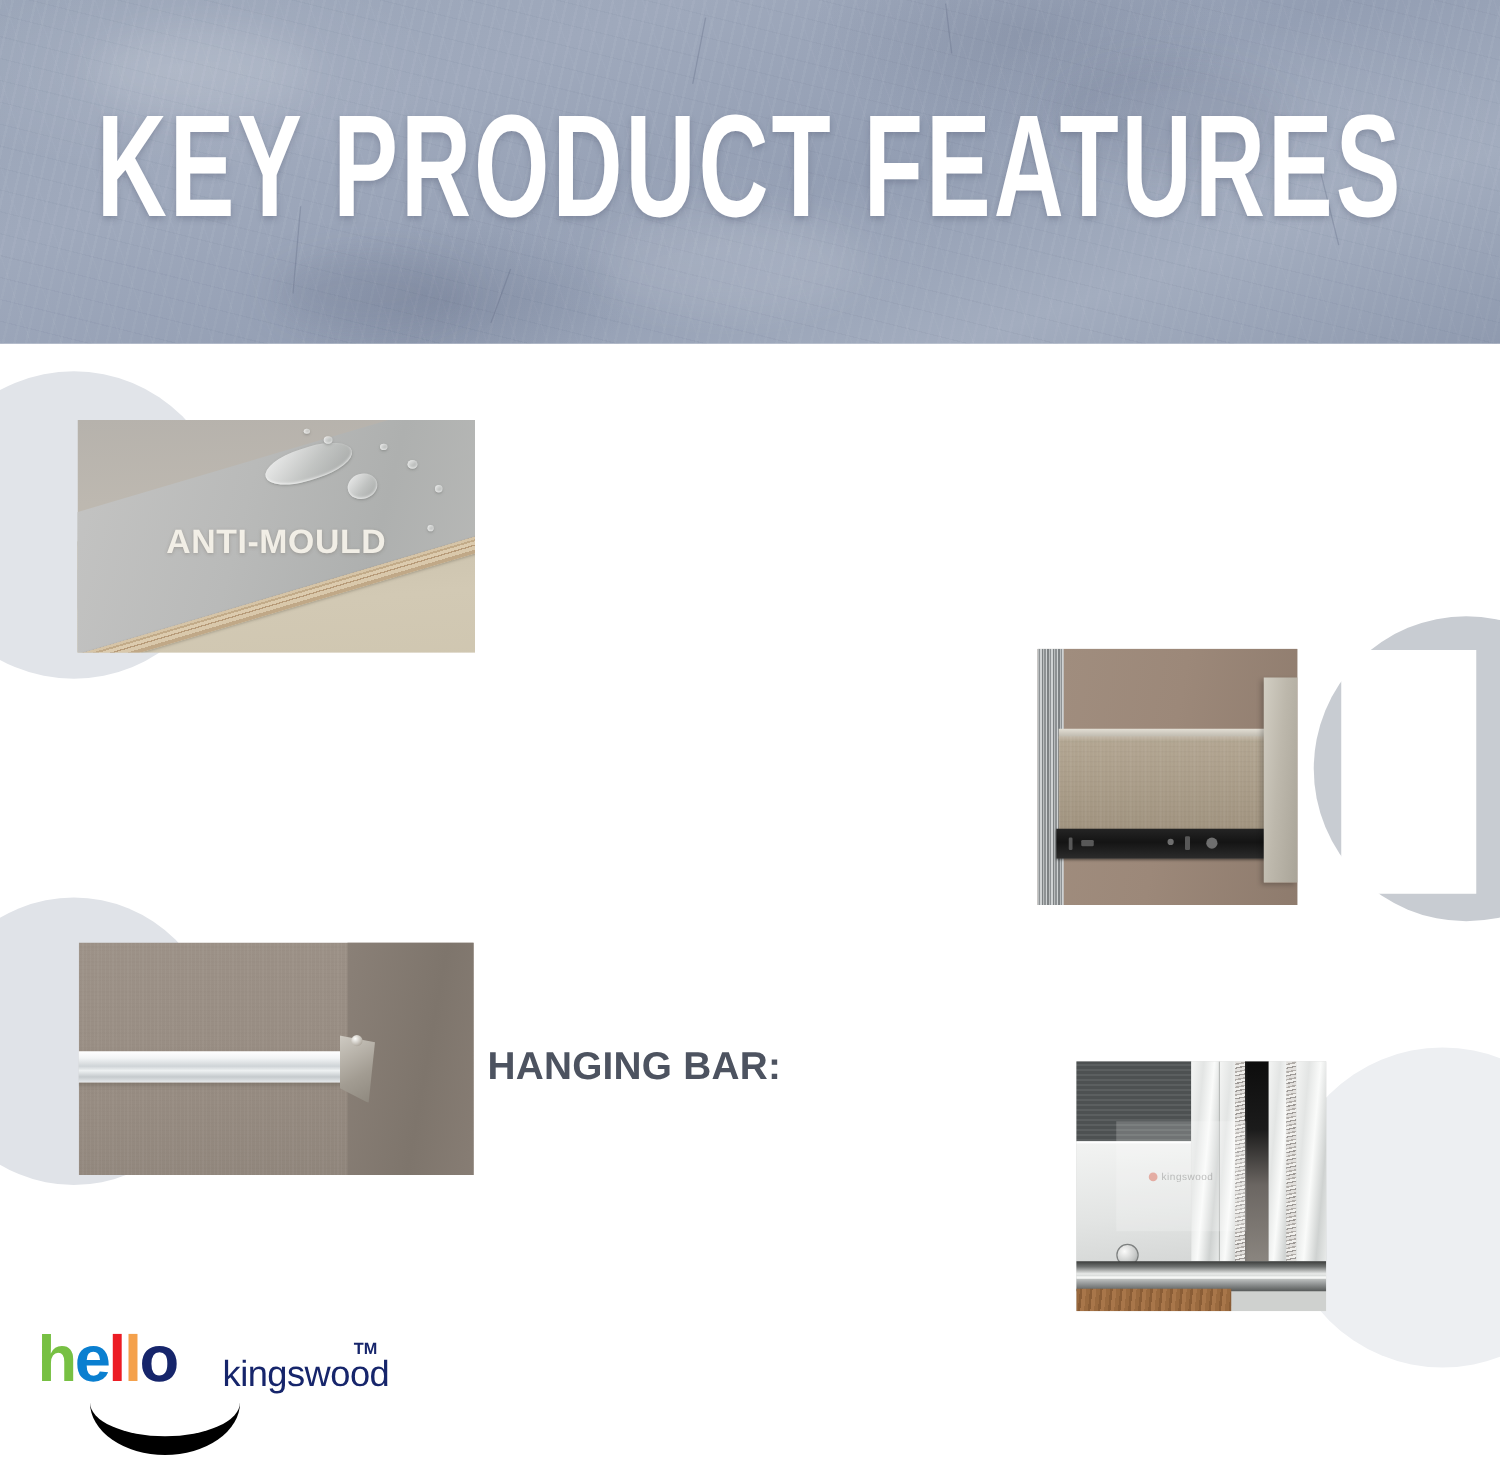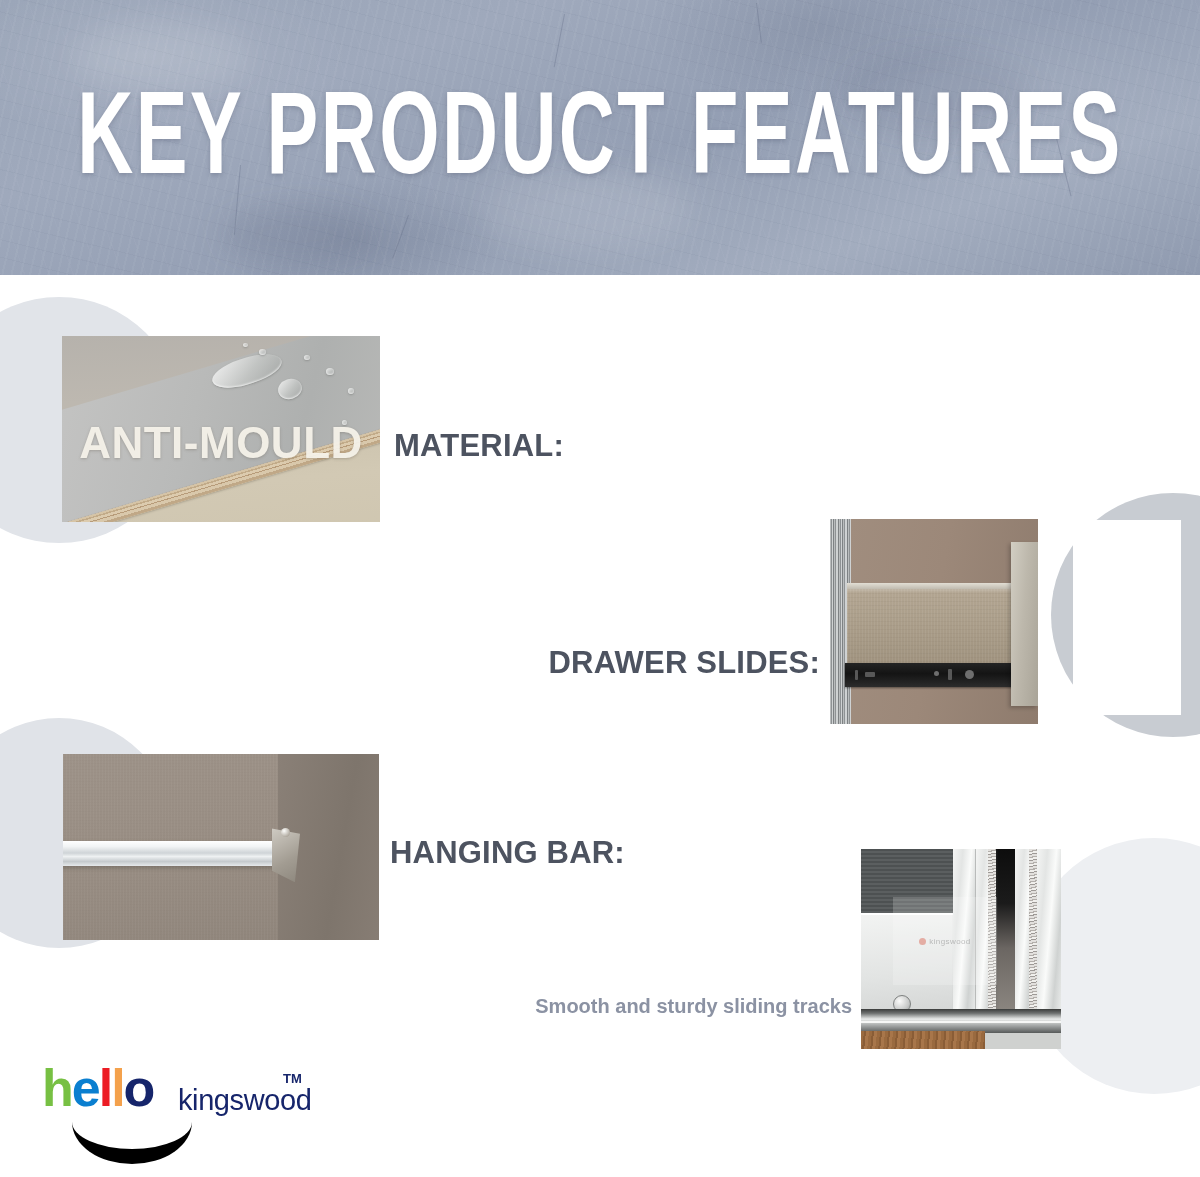--- a/index.html
+++ b/index.html
@@ -101,21 +101,21 @@
   #drop-s1{ left:62%; top:7%; width:7px; height:6px; }
   #drop-s2{ left:76%; top:10%; width:6px; height:5px; }
   #drop-s3{ left:83%; top:17%; width:8px; height:7px; }
   #drop-s4{ left:90%; top:28%; width:6px; height:6px; }
   #drop-s5{ left:88%; top:45%; width:5px; height:5px; }
   #drop-s6{ left:57%; top:4%; width:5px; height:4px; }
   .anti-mould-label{
     position:absolute; left:0; right:0; top:44%;
     text-align:center;
     font-family:"Liberation Sans", sans-serif;
-    font-weight:600; font-size:44px; letter-spacing:.5px;
+    font-weight:600; font-size:27px; letter-spacing:.5px;
     color:rgba(248,244,236,.93);
     text-shadow:0 1px 3px rgba(90,80,65,.30);
   }
 
   
   #photo-drawer{ left:830px; top:519px; width:208px; height:205px; }
   .dr-bg{ position:absolute; inset:0; background:#8d7e72; }
   .dr-panel-left{
     position:absolute; left:0; top:0; width:10%; height:100%;
     background:repeating-linear-gradient(to right,#b9bcbd 0 1px,#8e9294 1px 2px,#cfd2d3 2px 3.4px,#7e8284 3.4px 4.4px);
@@ -257,21 +257,20 @@
   #text-hanging  { left:390px; top:835px; text-align:center; }
   #text-sliding  { left:452px; top:990px; width:400px; text-align:right; }
 
   
   #logo{ position:absolute; left:30px; top:1062px; width:290px; height:100px; }
   .logo-word{
     position:absolute; left:0; top:0;
     font-family:"Liberation Sans", sans-serif;
     font-weight:700; font-size:52px; line-height:1;
     letter-spacing:-2px;
-    margin-left:12px;
   }
   .logo-word span{ display:inline-block; }
   .lc-h{ color:#77c043; }
   .lc-e{ color:#0a7fd0; }
   .lc-l1{ color:#ec1c24; }
   .lc-l2{ color:#f4a14c; }
   .lc-o{ color:#16256b; }
   .logo-brand{
     position:absolute; left:148px; top:22px;
     font-family:"Liberation Sans", sans-serif;
@@ -380,33 +379,30 @@
   <div class="st-rail"></div>
   <div class="st-rail-line"></div>
   <div class="st-wood"></div>
   <div class="st-watermark">
     <span class="st-wm-dot"></span>
     <span>kingswood</span>
   </div>
 </div>
 
 <div class="feature-text" id="text-material">
-  <div class="feature-heading">MATERIAL:</div>
 </div>
 
 <div class="feature-text" id="text-drawer">
-  <div class="feature-heading">DRAWER SLIDES:</div>
 </div>
 
 <div class="feature-text" id="text-hanging">
   <div class="feature-heading">HANGING BAR:</div>
 </div>
 
 <div class="feature-text" id="text-sliding">
-  <div class="feature-body">Smooth and sturdy sliding tracks</div>
 </div>
 
 <div id="logo">
   <div class="logo-word"><span class="lc-h">h</span><span class="lc-e">e</span><span class="lc-l1">l</span><span class="lc-l2">l</span><span class="lc-o">o</span></div>
   <div class="logo-brand">kingswood</div>
   <div class="logo-tm">TM</div>
   <div class="logo-smile"></div>
 </div>
 
 </body></html>

